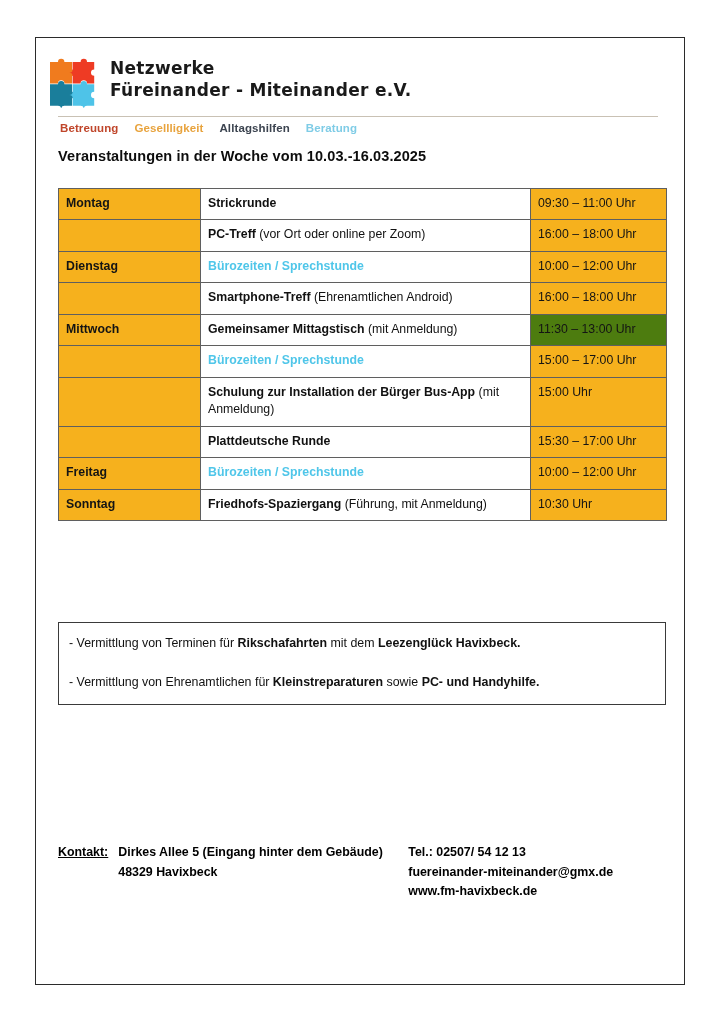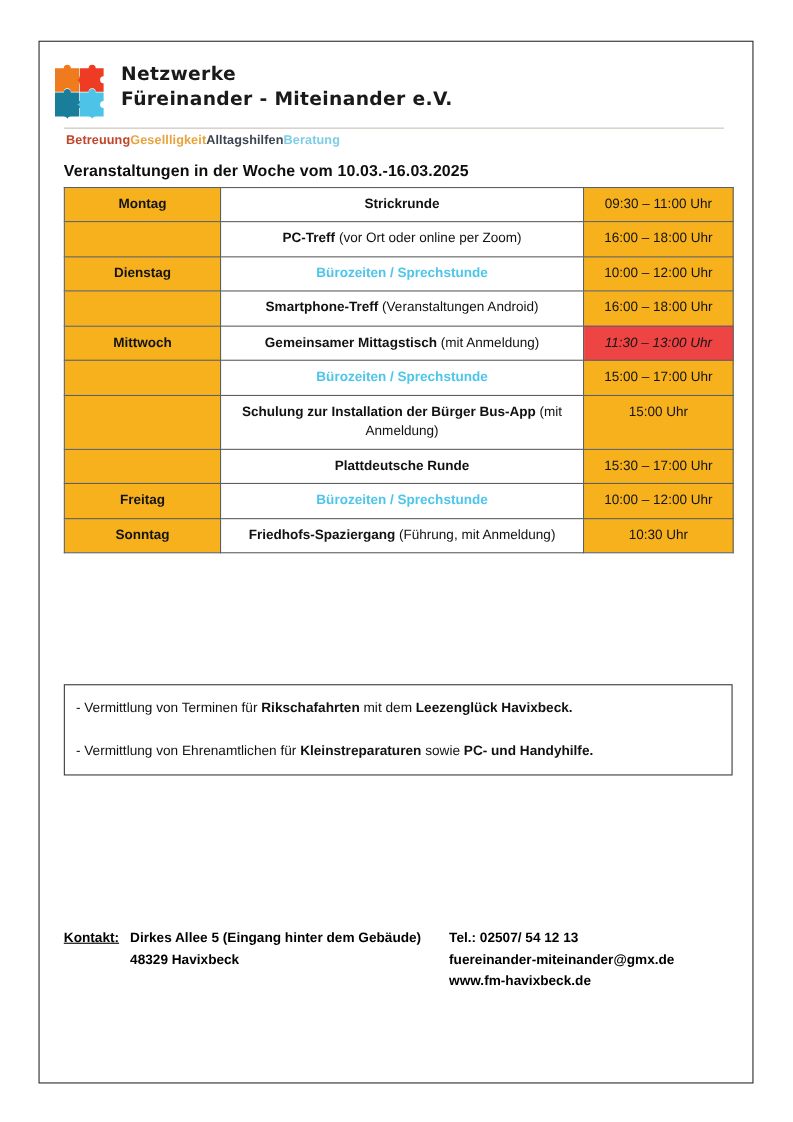--- a/index.html
+++ b/index.html
@@ -71,20 +71,21 @@
     width: 600px;
     height: 1px;
     background: #c9c1b4;
   }
 
   .nav {
     position: absolute;
     left: 24px;
     top: 84px;
     display: flex;
+    gap: 16px;
     font-size: 11.5px;
     font-weight: 600;
     white-space: nowrap;
   }
   .nav span { letter-spacing: 0.1px; }
 
   
   .doc-title {
     position: absolute;
     left: 22px;
@@ -93,25 +94,24 @@
     font-weight: 700;
     color: #0d0d0d;
     letter-spacing: 0.1px;
     white-space: nowrap;
   }
 
   
   .schedule {
     position: absolute;
     left: 22px;
-    top: 132px;
+    top: 150px;
     width: 608px;
     border-collapse: collapse;
     table-layout: fixed;
-    text-align: center;
   }
   .schedule td {
     border: 1.1px solid #5f5f5f;
     padding: 6px 7px 7px 7px;
     vertical-align: top;
     font-size: 12.3px;
     line-height: 1.42;
   }
   .col-day   { width: 142px; }
   .col-event { width: 330px; }
@@ -230,27 +230,27 @@
             <td class="col-event cell-white"><span class="ev-strong">PC-Treff</span><span class="ev-normal"> (vor Ort oder online per Zoom)</span></td>
             <td class="col-time cell-orange" style="background: rgb(246, 177, 29);"><span class="time-txt">16:00 – 18:00 Uhr</span></td>
           </tr>
           <tr>
             <td class="col-day cell-orange" style="background: rgb(246, 177, 29);"><span class="day-label">Dienstag</span></td>
             <td class="col-event cell-white"><span class="ev-office" style="color: rgb(79, 198, 233);">Bürozeiten / Sprechstunde</span></td>
             <td class="col-time cell-orange" style="background: rgb(246, 177, 29);"><span class="time-txt">10:00 – 12:00 Uhr</span></td>
           </tr>
           <tr>
             <td class="col-day cell-orange" style="background: rgb(246, 177, 29);"><span class="day-label"></span></td>
-            <td class="col-event cell-white"><span class="ev-strong">Smartphone-Treff</span><span class="ev-normal"> (Veranstaltungen Android)</span></td>
+            <td class="col-event cell-white"><span class="ev-strong">Smartphone-Treff</span><span class="ev-normal"> (Ehrenamtlichen Android)</span></td>
             <td class="col-time cell-orange" style="background: rgb(246, 177, 29);"><span class="time-txt">16:00 – 18:00 Uhr</span></td>
           </tr>
           <tr>
             <td class="col-day cell-orange" style="background: rgb(246, 177, 29);"><span class="day-label">Mittwoch</span></td>
             <td class="col-event cell-white"><span class="ev-strong">Gemeinsamer Mittagstisch</span><span class="ev-normal"> (mit Anmeldung)</span></td>
-            <td class="col-time cell-orange" style="background: #ef4444; font-style: italic;"><span class="time-txt">11:30 – 13:00 Uhr</span></td>
+            <td class="col-time cell-orange" style="background: #4d7c0f;"><span class="time-txt">11:30 – 13:00 Uhr</span></td>
           </tr>
           <tr>
             <td class="col-day cell-orange" style="background: rgb(246, 177, 29);"><span class="day-label"></span></td>
             <td class="col-event cell-white"><span class="ev-office" style="color: rgb(79, 198, 233);">Bürozeiten / Sprechstunde</span></td>
             <td class="col-time cell-orange" style="background: rgb(246, 177, 29);"><span class="time-txt">15:00 – 17:00 Uhr</span></td>
           </tr>
           <tr>
             <td class="col-day cell-orange" style="background: rgb(246, 177, 29);"><span class="day-label"></span></td>
             <td class="col-event cell-white"><span class="ev-strong">Schulung zur Installation der Bürger Bus-App</span><span class="ev-normal"> (mit Anmeldung)</span></td>
             <td class="col-time cell-orange" style="background: rgb(246, 177, 29);"><span class="time-txt">15:00 Uhr</span></td>

